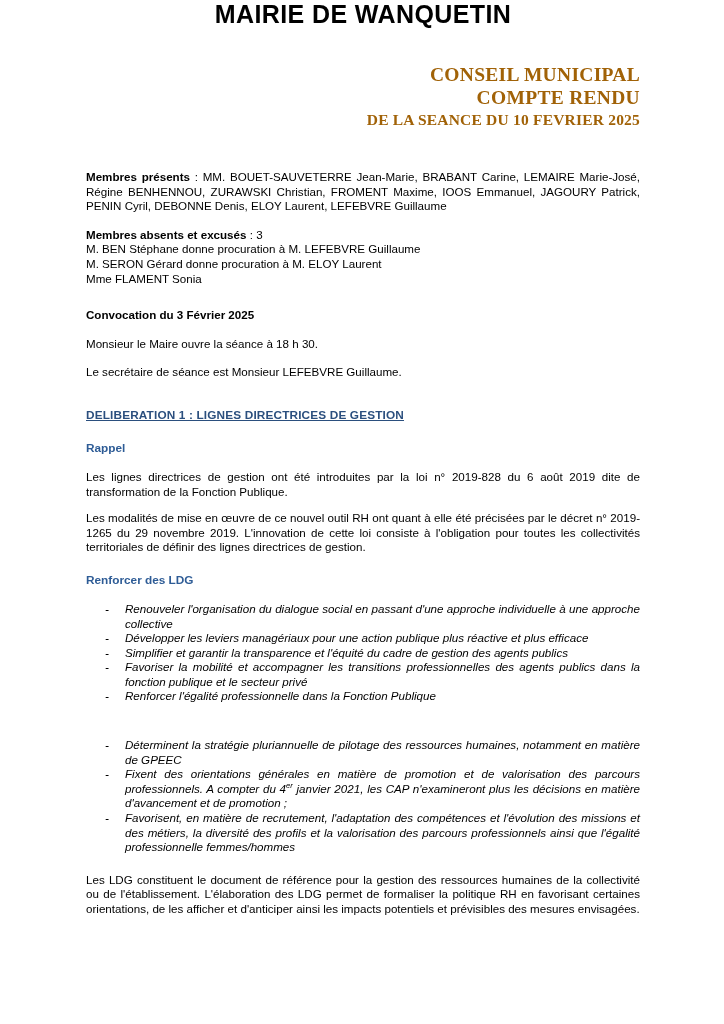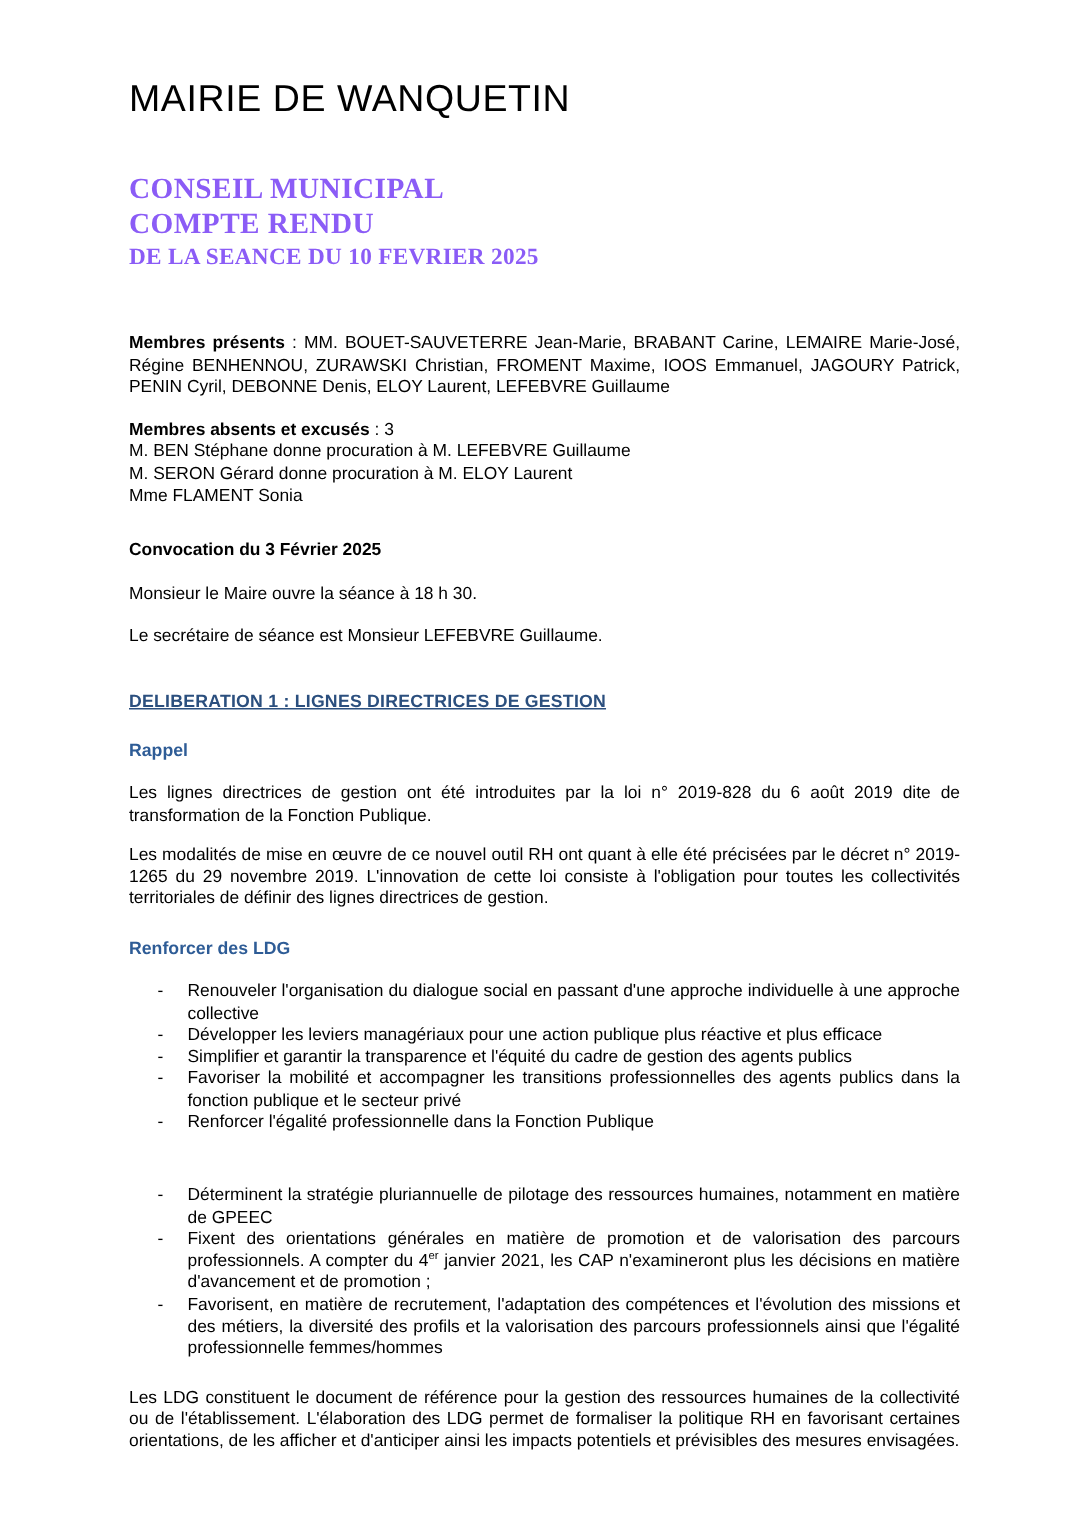--- a/index.html
+++ b/index.html
@@ -20,34 +20,34 @@
     width: 724px;
     height: 1024px;
     background: #ffffff;
     box-sizing: border-box;
     padding: 0 84px 0 86px;
     overflow: hidden;
   }
 
   
   .doc-title {
+    text-align: center;
     font-family: "Liberation Sans", sans-serif;
-    font-weight: normal;
+    font-weight: bold;
     font-size: 25px;
     letter-spacing: 0.4px;
     margin: 0;
-    padding-top: 52px;
     color: #000;
   }
 
   .subtitle-block {
-    text-align: left;
+    text-align: right;
     font-family: "Liberation Serif", serif;
     font-weight: bold;
-    color: #8b5cf6;
+    color: #a16207;
     margin-top: 34px;
   }
   .subtitle-1, .subtitle-2 {
     font-size: 19.5px;
     line-height: 23px;
     letter-spacing: 0.3px;
   }
   .subtitle-3 {
     font-size: 15.5px;
     line-height: 20px;
@@ -99,20 +99,21 @@
     list-style: none;
   }
   .dash-list li {
     position: relative;
     padding-left: 39px;
     margin-left: 0;
     font-size: 11.6px;
     line-height: 14.6px;
     text-align: justify;
     margin-bottom: 0;
+    font-style: italic;
   }
   .dash-list li::before {
     content: "-";
     position: absolute;
     left: 19px;
     top: 0;
     color: #000;
     font-size: 11.6px;
     line-height: 14.6px;
   }

